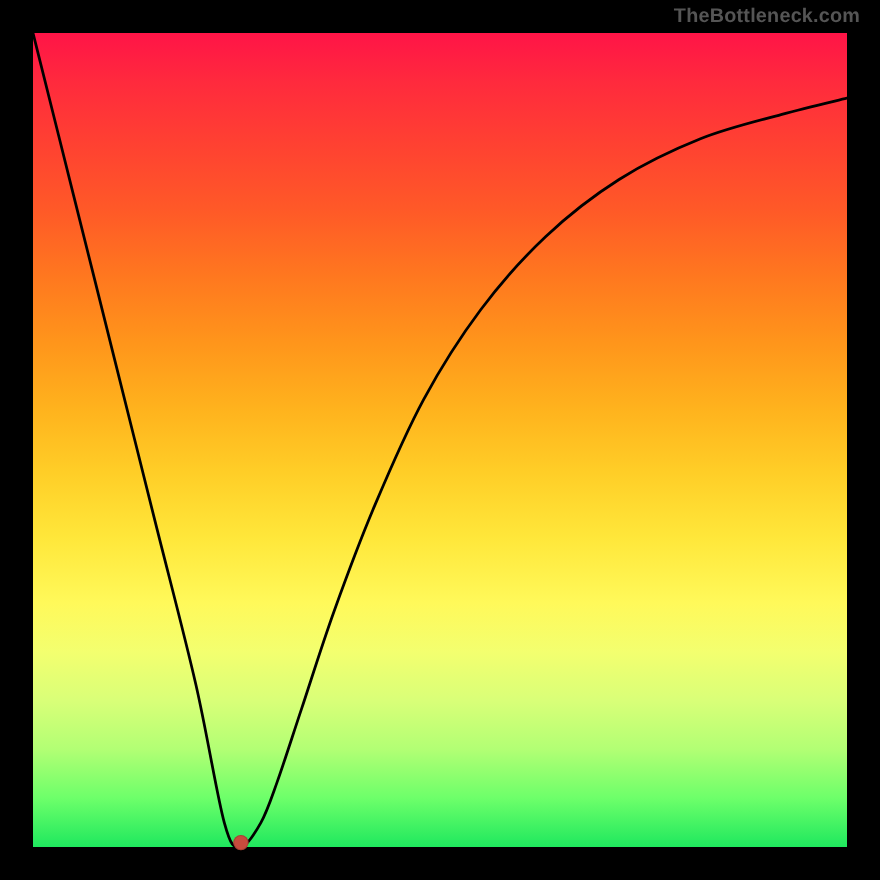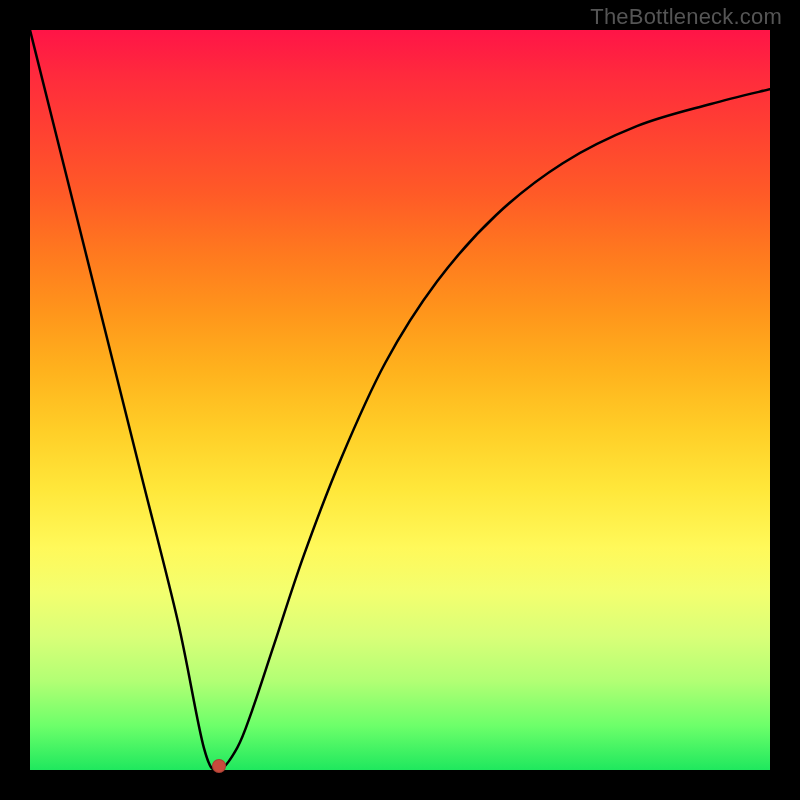--- a/index.html
+++ b/index.html
@@ -15,22 +15,22 @@
     position: relative;
     width: 800px;
     height: 800px;
     background: #000;
   }
   .watermark {
     position: absolute;
     top: 4px;
     right: 18px;
     color: #555;
-    font-size: 22px;
-    font-weight: 400;
+    font-size: 18px;
+    font-weight: 700;
     letter-spacing: 0.2px;
     z-index: 10;
   }
   .plot {
     position: absolute;
     left: 30px;
     top: 30px;
     width: 740px;
     height: 740px;
     

